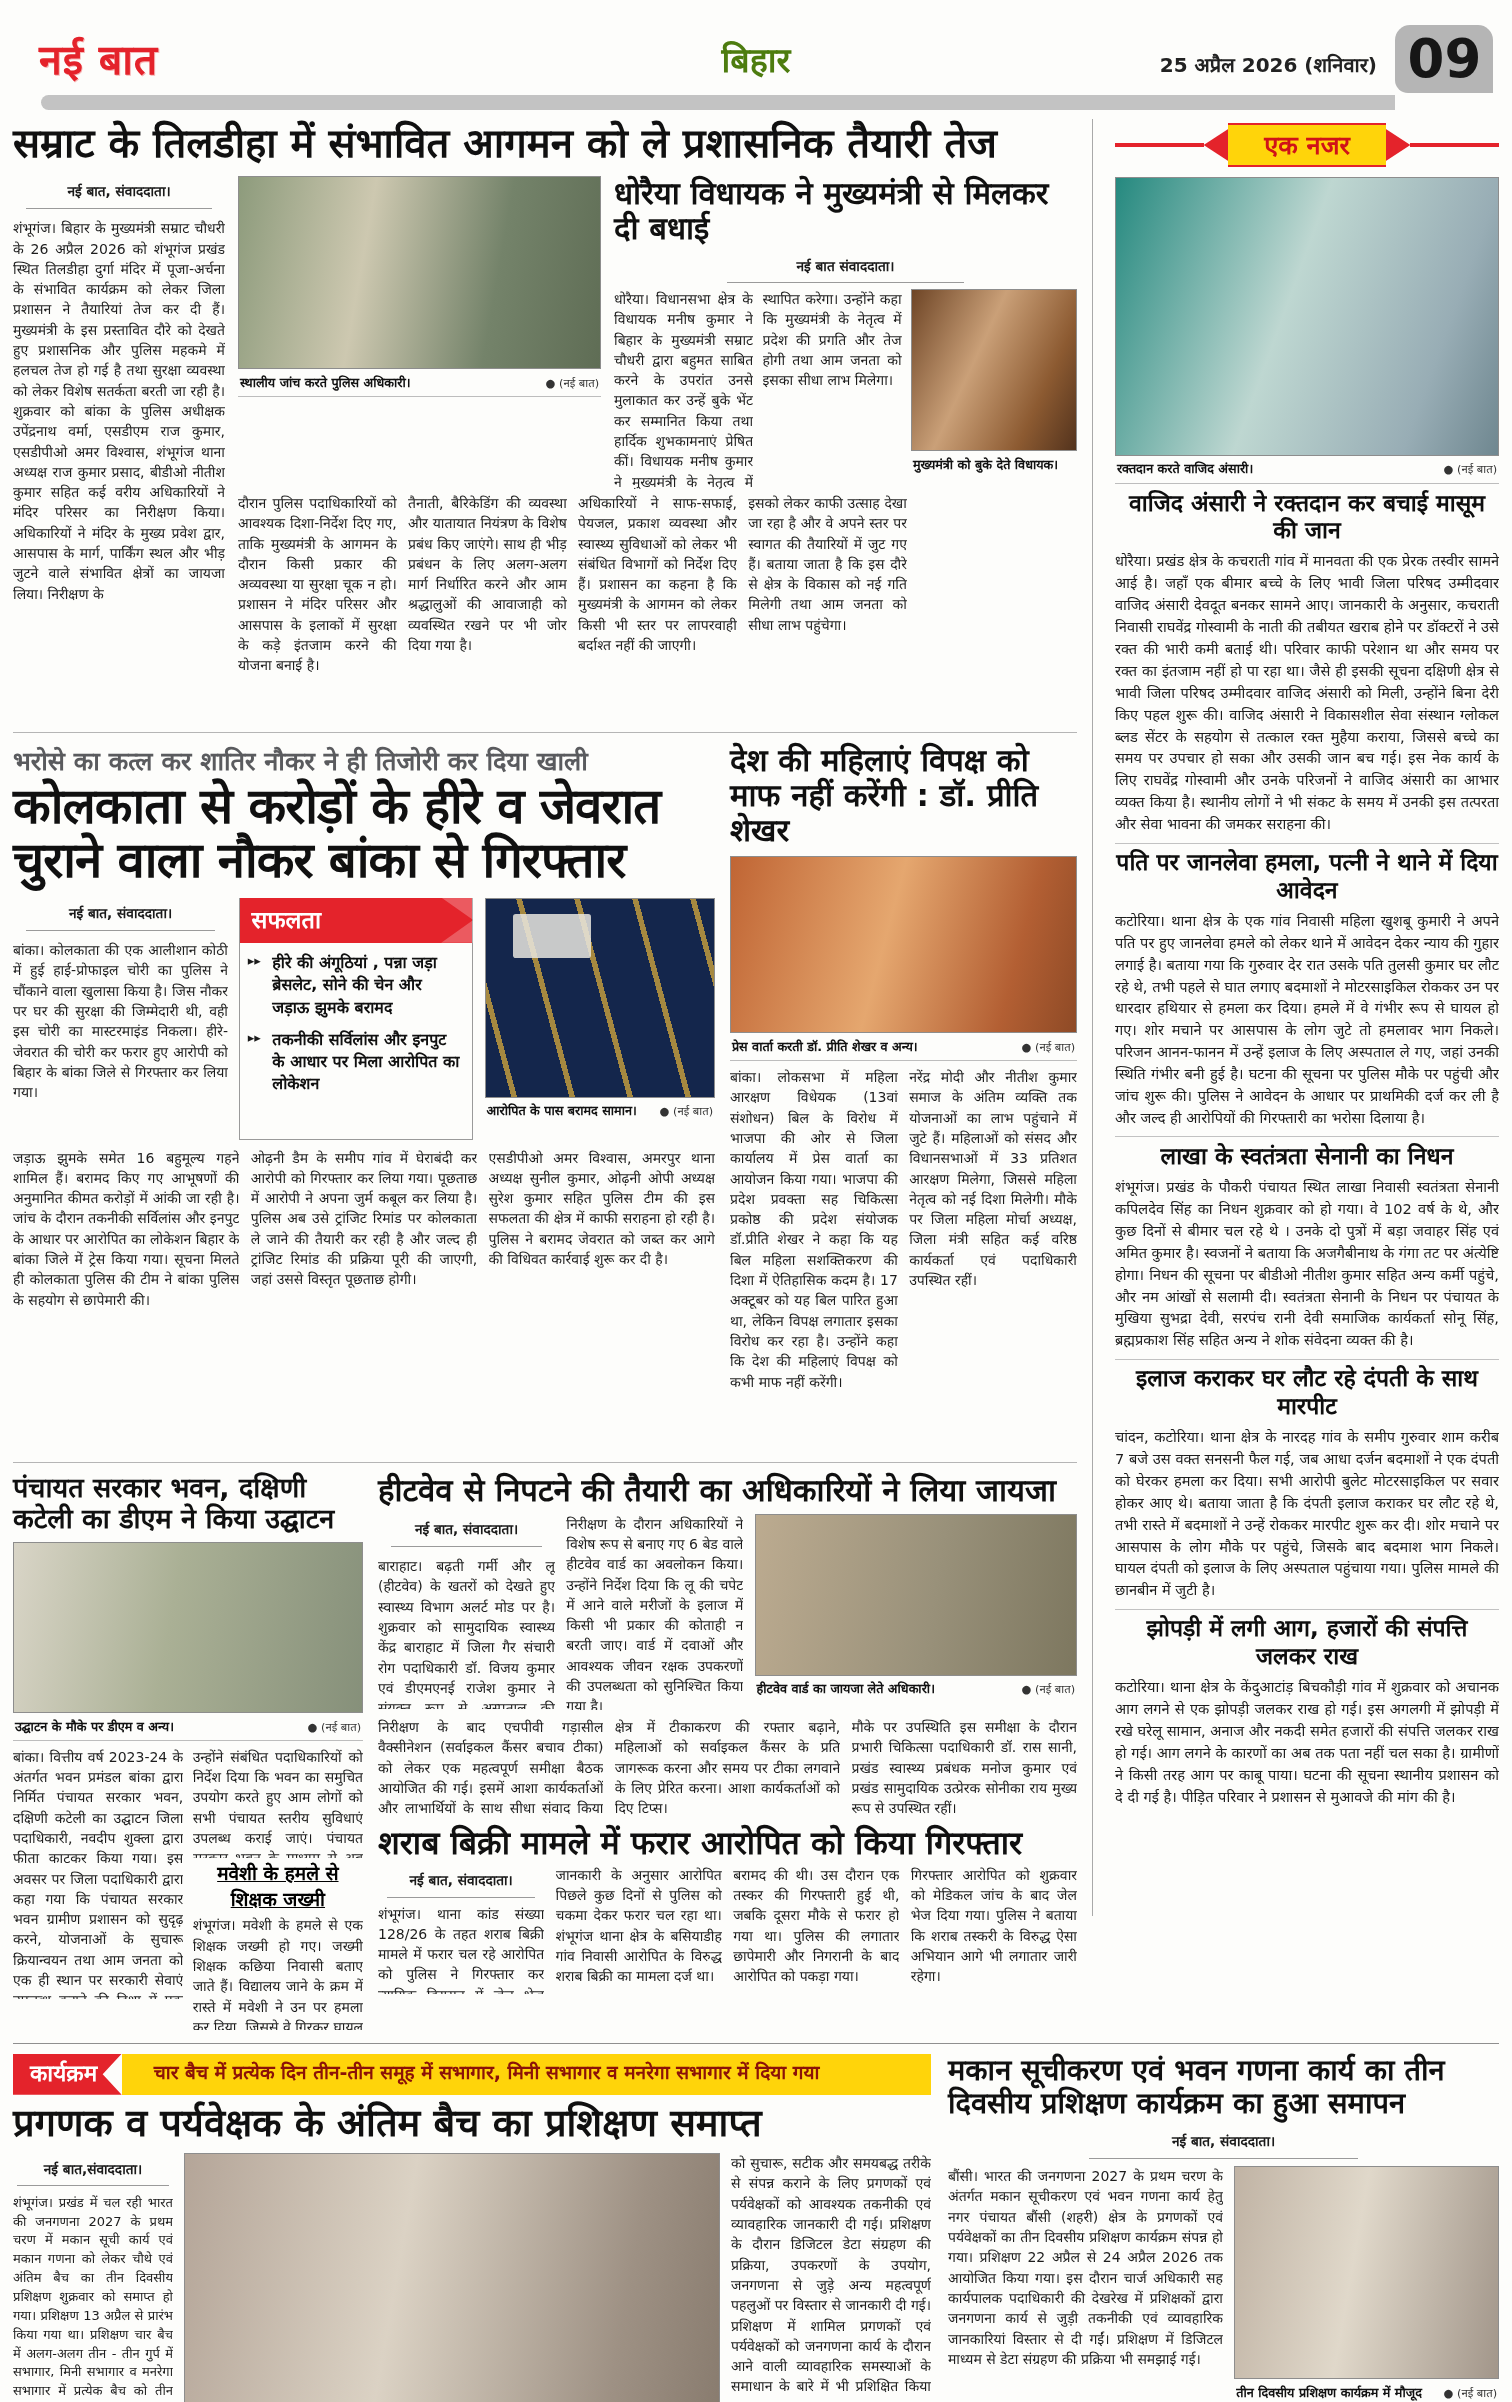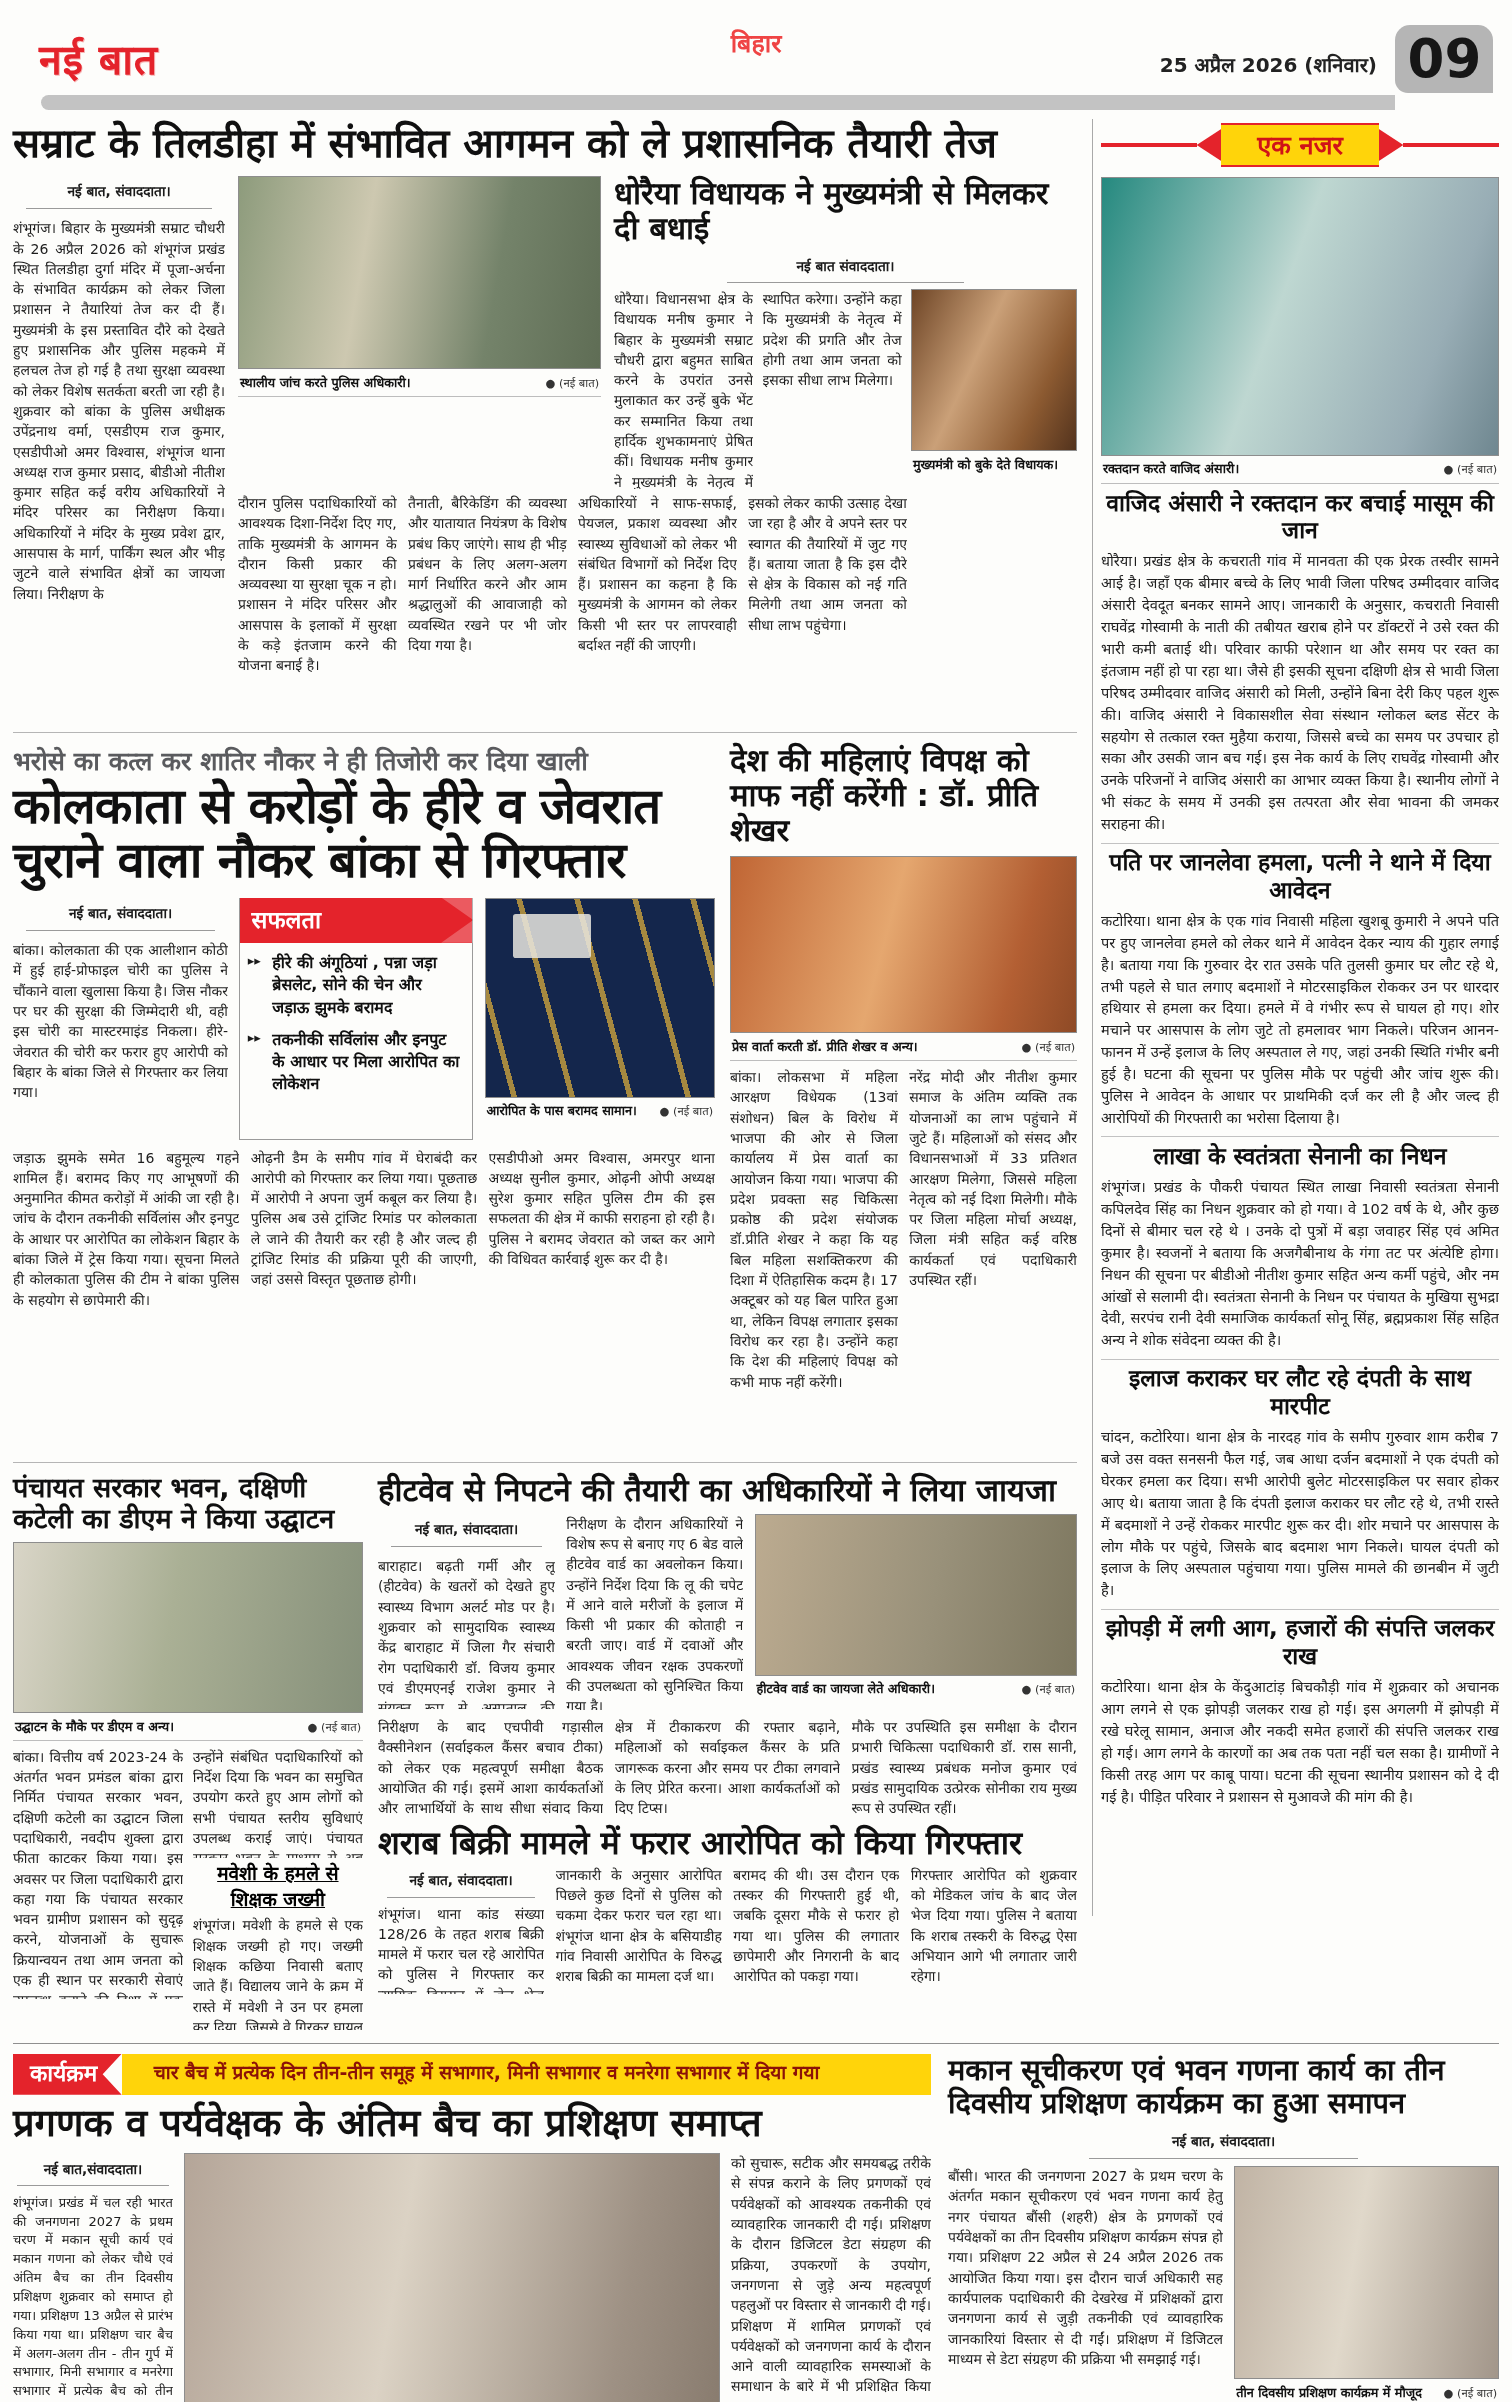--- a/index.html
+++ b/index.html
@@ -5,22 +5,22 @@
   * { margin:0; padding:0; box-sizing:border-box; }
   html,body { background:#e9e9e9; }
   body { font-family:"DejaVu Sans", sans-serif; }
   .page { width:1512px; height:2402px; background:#fdfdfb; margin:0 auto; position:relative;
           overflow:hidden; padding:24.5px 13px 9.4px 13px; }
 
   
   .masthead { position:relative; height:70px; }
   .logo { color:#e4232b; font-size:41px; font-weight:bold; letter-spacing:0.9px;
           text-shadow:0.9px 0.9px 0 #f6b5b5; position:absolute; left:26px; top:5.6px; }
-  .section-name { color:#ef4444; font-size:25px; font-weight:bold; position:absolute;
-          left:50%; transform:translateX(-50%); top:0; }
+  .section-name { color:#4d7c0f; font-size:34px; font-weight:bold; position:absolute;
+          left:50%; transform:translateX(-50%); top:11px; }
   .mast-date { position:absolute; right:122px; top:26px; font-size:20px; font-weight:bold; color:#222; }
   .pageno { position:absolute; right:5.6px; top:0; width:98px; height:68px; background:#b5b5b5;
             border-radius:15px 15px 0 13px; color:#161616; font-size:53px; font-weight:bold;
             display:flex; align-items:center; justify-content:center; }
   .gray-bar { height:15px; background:#c3c3c3; border-radius:9.4px 0 0 9.4px; margin:0 104px 9.4px 28px; }
 
   
   .headline { color:#101010; font-weight:bold; line-height:1.14; }
   .h-big { font-size:49px; line-height:1.1; letter-spacing:-0.9px; }
   .h-lg { font-size:31px; }
@@ -47,21 +47,21 @@
       background:#e8e6df; opacity:.85; border-radius:2.8px; }
   .ph-women    { background:linear-gradient(105deg,#c06534 0%,#e5a76f 45%,#b35f33 80%,#8e4a26 100%); height:177px; }
   .ph-dm       { background:linear-gradient(100deg,#d9d5c7 0%,#aab095 45%,#86907a 100%); height:171px; }
   .ph-heat     { background:linear-gradient(100deg,#bcab90 0%,#99917a 55%,#7d775f 100%); height:162px; }
   .ph-group1   { background:linear-gradient(100deg,#b4a598 0%,#dbd2c4 40%,#9e9184 80%,#887b6e 100%); height:282px; }
   .ph-group2   { background:linear-gradient(100deg,#c0b3a4 0%,#e0d8ca 45%,#a2968a 100%); height:213px; }
 
   
   .content { display:grid; grid-template-columns:1064px 1fr; column-gap:15px; }
   .left-main { min-width:0; }
-  .rail { border-left:0.9px solid #a9a9a9; padding-left:8px; height:1797px; overflow:hidden; }
+  .rail { border-left:0.9px solid #a9a9a9; padding-left:22px; height:1797px; overflow:hidden; }
 
   
   .lead-headline { font-size:40px; margin:1.9px 0 9.4px; }
   .lead-grid { display:grid; grid-template-columns:212px 1fr; column-gap:13px; }
   .lead-left { height:527px; overflow:hidden; }
   .lead-right-top { display:grid; grid-template-columns:363px 1fr; column-gap:13px; }
   .dho-grid { display:grid; grid-template-columns:1fr 1fr 166px; column-gap:9.4px; margin-top:3.8px; }
   .dho-grid .bodytext { height:200px; }
   .lead-bottom { display:grid; grid-template-columns:repeat(5,1fr); column-gap:11.3px; margin-top:4px; }
   .lead-bottom .bodytext { height:228px; }

